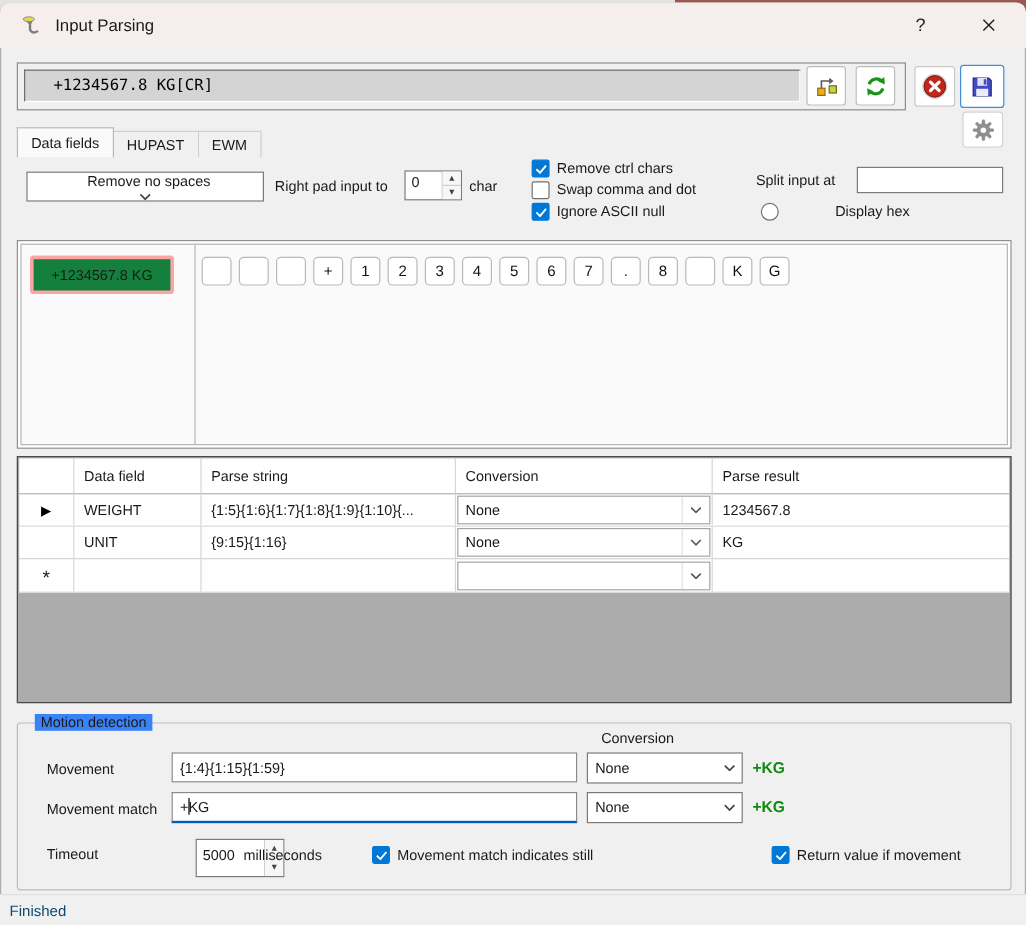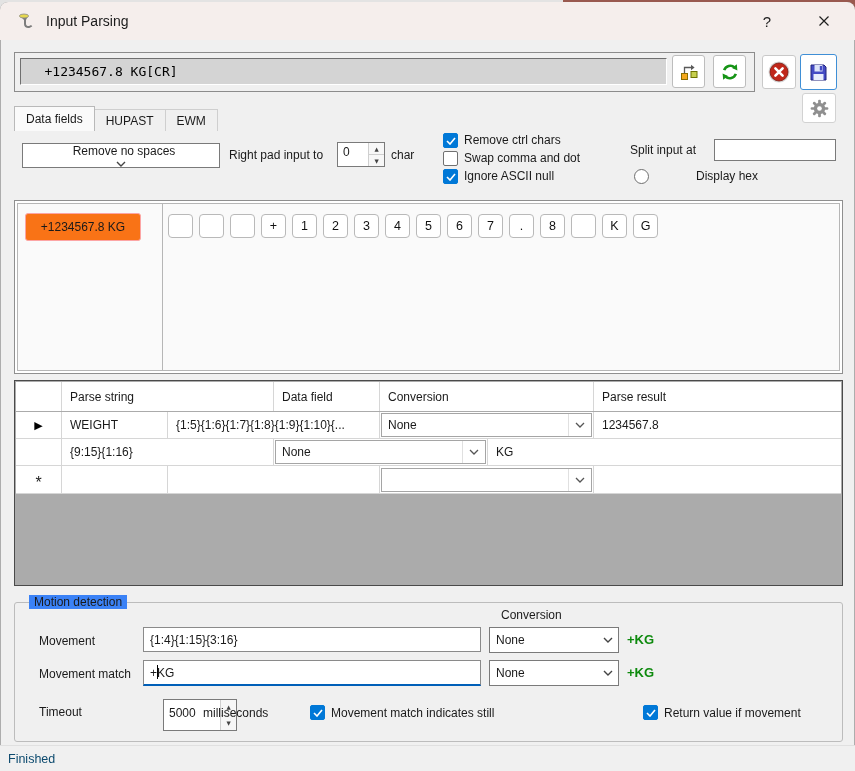--- a/index.html
+++ b/index.html
@@ -43,21 +43,21 @@
   .cb{position:absolute;width:13px;height:13px;border:1px solid #707070;border-radius:2px;background:#fff;display:flex;align-items:center;justify-content:center;}
   .cb.on{background:#0078d7;border-color:#0078d7;}
   .cb svg{display:none;}
   .cb.on svg{display:block;}
   .radio{position:absolute;width:13px;height:13px;border:1px solid #6f6f6f;border-radius:50%;background:#fff;}
   .textfield{position:absolute;background:#fff;border:1px solid #7a7a7a;font-size:12px;padding:2px 5px;white-space:pre;overflow:hidden;}
   
   .char-panel{position:absolute;left:14px;top:198px;width:829px;height:174px;border:1px solid #8f8f8f;background:#fff;padding:2px;box-sizing:border-box;}
   .char-inner{position:relative;width:100%;height:100%;border:1px solid #b6b6b6;background:#fafafa;box-sizing:border-box;}
   .char-divider{position:absolute;left:144px;top:0;bottom:0;width:1px;background:#b6b6b6;}
-  .char-main-btn{position:absolute;left:7px;top:9px;width:114px;height:26px;background:#f97316;border:1px solid #fca5a5;border-radius:3px;display:flex;align-items:center;justify-content:center;font-size:12px;text-align:center;}
+  .char-main-btn{position:absolute;left:7px;top:9px;width:114px;height:26px;background:#15803d;border:3px solid #fca5a5;border-radius:3px;display:flex;align-items:center;justify-content:center;font-size:12px;text-align:center;}
   .char-boxes{position:absolute;left:150px;top:10px;display:flex;gap:6px;}
   .char-box{width:23px;height:22px;background:#fff;border:1px solid #b9b9b9;border-radius:4px;display:flex;align-items:center;justify-content:center;font-size:12.5px;color:#111;}
   
   .grid-panel{position:absolute;left:14px;top:378px;width:829px;height:206px;border:1px solid #4a4a4a;background:#ababab;padding:1px;box-sizing:border-box;}
   .grid{width:100%;background:#ababab;}
   .grid-row{display:flex;background:#fff;border-bottom:1px solid #d6d6d6;}
   .grid-row.hdr{height:29px;border-bottom:1px solid #ababab;}
   .grid-row.r{height:26px;}
   .grid-row.r3{height:27px;}
   .gc{border-right:1px solid #d6d6d6;display:flex;align-items:center;padding-left:8px;box-sizing:border-box;overflow:hidden;white-space:nowrap;}
@@ -230,22 +230,22 @@
           <span class="char-box">K</span>
           <span class="char-box">G</span>
         </div>
     </div>
   </div>
 
   <div class="grid-panel">
     <div class="grid">
       <div class="grid-row hdr">
         <div class="gc sel"></div>
+        <div class="gc c1">Data field</div>
         <div class="gc c2">Parse string</div>
-        <div class="gc c1">Data field</div>
         <div class="gc c3" style="padding-left:8px;">Conversion</div>
         <div class="gc c4">Parse result</div>
       </div>
       <div class="grid-row r">
         <div class="gc sel">
             <span class="glyph cur-arrow">▶</span>
           </div>
         <div class="gc c1">WEIGHT</div>
         <div class="gc c2">{1:5}{1:6}{1:7}{1:8}{1:9}{1:10}{...</div>
         <div class="gc c3">
@@ -255,20 +255,21 @@
                 <svg width="10" height="6" viewBox="0 0 10 6">
                   <polyline points="1,1 5,5 9,1" fill="none" stroke="#555" stroke-width="1.3"></polyline>
                 </svg>
               </span>
           </div>
         </div>
         <div class="gc c4">1234567.8</div>
       </div>
       <div class="grid-row r">
         <div class="gc sel"></div>
+        <div class="gc c1">UNIT</div>
         <div class="gc c2">{9:15}{1:16}</div>
         <div class="gc c3">
           <div class="cell-combo">
             <span class="val">None</span>
             <span class="chev">
                 <svg width="10" height="6" viewBox="0 0 10 6">
                   <polyline points="1,1 5,5 9,1" fill="none" stroke="#555" stroke-width="1.3"></polyline>
                 </svg>
               </span>
           </div>
@@ -294,21 +295,21 @@
         <div class="gc c4"></div>
       </div>
     </div>
   </div>
 
   <div class="motion">
     <span class="motion-legend">Motion detection</span>
     <span class="lbl" style="left:486px;top:5px;">Conversion</span>
 
     <span class="lbl" style="left:24px;top:31px;">Movement</span>
-    <div class="m-input" style="left:128px;top:24px;width:338px;height:25px;">{1:4}{1:15}{3:16}</div>
+    <div class="m-input" style="left:128px;top:24px;width:338px;height:25px;">{1:4}{1:15}{1:59}</div>
     <div class="combo m-combo" style="left:474px;top:24px;">
       <span class="val">None</span>
       <span class="chev">
           <svg width="10" height="6" viewBox="0 0 10 6">
             <polyline points="1,1 5,5 9,1" fill="none" stroke="#444" stroke-width="1.4"></polyline>
           </svg>
         </span>
     </div>
     <span class="m-result" style="left:612px;top:29px;">+KG</span>
 

